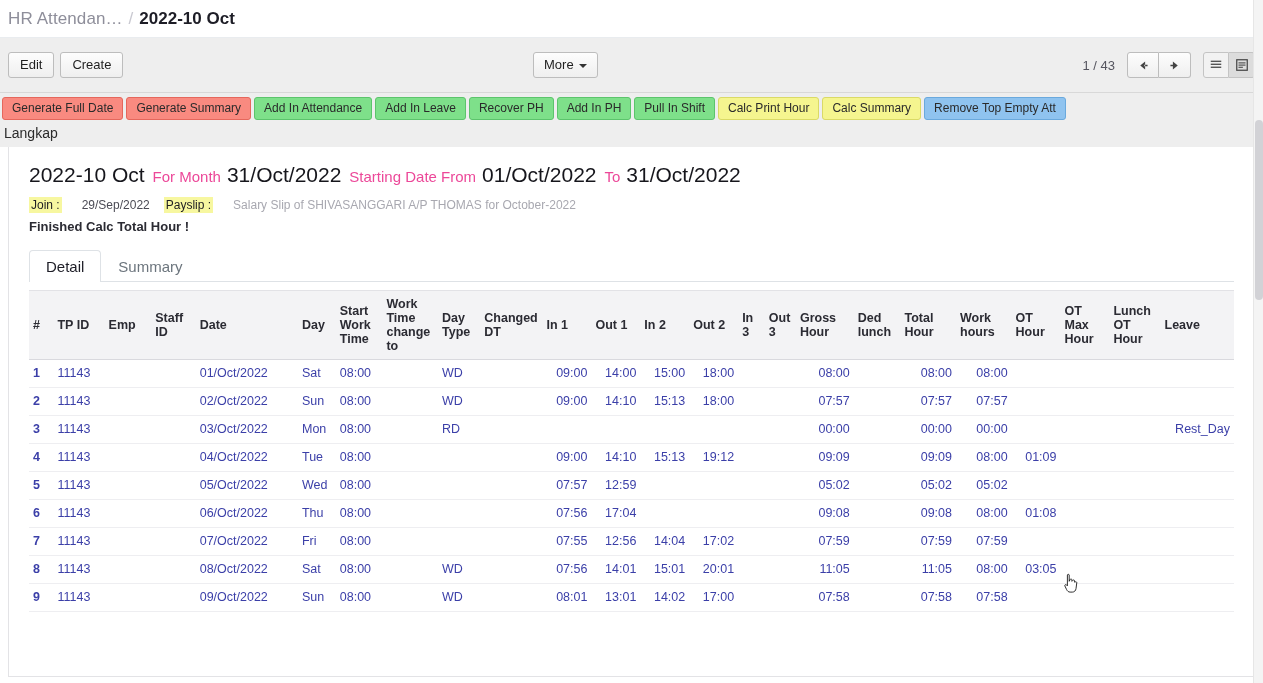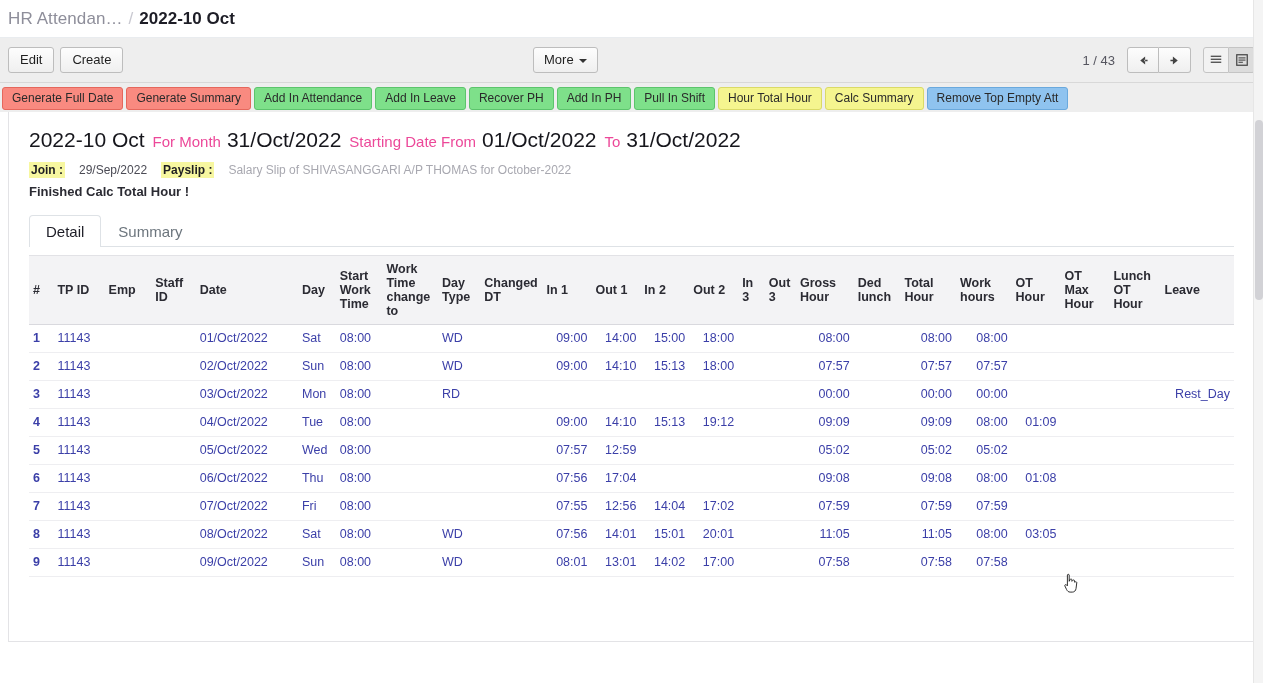--- a/index.html
+++ b/index.html
@@ -21,21 +21,21 @@
     padding: 0 8px;
     background: #ffffff;
     border-bottom: 1px solid #e9ecef;
   }
   .bc-parent { color: #8e8e9a; font-size: 17px; letter-spacing: .1px; }
   .bc-sep { color: #c9c9d1; font-size: 17px; margin: 0 6px; }
   .bc-current { color: #1d1d26; font-size: 17px; font-weight: bold; }
 
   
   .toolbar {
-    height: 45px;
+    height: 55px;
     background: #eeeeee;
     border-bottom: 1px solid #d8d8d8;
     display: flex; align-items: center;
     padding: 0 8px;
     position: relative;
   }
   .btn {
     background: linear-gradient(#fdfdfd, #efefef);
     border: 1px solid #bdbdbd;
     border-radius: 3px;
@@ -118,21 +118,21 @@
 
   .lbl-small { font-size: 12px; color:#3b3b44; margin-bottom: 2px; }
   .title-line {
     display:flex; align-items:baseline; flex-wrap: nowrap;
     font-size: 15px; color:#2b2b33; margin-bottom: 8px;
   }
   .title-val { font-size: 21px; color:#16161c; margin-right: 8px; line-height: 28px;}
   .title-lab { font-size: 15px; color:#ec4899; margin-right: 6px; }
 
   .meta-line { font-size: 12px; margin-bottom: 6px; display:flex; align-items:baseline; }
-  .hl { background:#f7f7a0; font-weight:bold; color:#1d1d22; padding:1px 2px; margin-right:14px; }
+  .hl { background:#f7f7a0; font-weight:normal; color:#1d1d22; padding:1px 2px; margin-right:20px; }
   .meta-val { color:#4b4b55; margin-right: 14px; }
   .meta-val.dim { color:#a8a8b0; }
   .status-line { font-size: 13px; color:#2b2b33; margin-bottom: 16px; font-weight: bold; }
 
   
   .tabs { display:flex; border-bottom: 1px solid #dee2e6; margin-top: 8px; }
   .tab {
     padding: 7px 16px; font-size: 15px; color:#6c757d; cursor:pointer;
     border: 1px solid transparent; border-bottom: none; margin-bottom: -1px;
     border-radius: 4px 4px 0 0;
@@ -235,24 +235,25 @@
 
   <div class="action-zone">
     <div class="action-row">
         <div class="abtn red">Generate Full Date</div>
         <div class="abtn red">Generate Summary</div>
         <div class="abtn green">Add In Attendance</div>
         <div class="abtn green">Add In Leave</div>
         <div class="abtn green">Recover PH</div>
         <div class="abtn green">Add In PH</div>
         <div class="abtn green">Pull In Shift</div>
-        <div class="abtn yellow">Hour Total Hour</div>
+        <div class="abtn yellow">Calc Print Hour</div>
         <div class="abtn yellow">Calc Summary</div>
         <div class="abtn blue">Remove Top Empty Att</div>
       </div>
+    <div class="langkap">Langkap</div>
   </div>
 
   <div class="sheet">
     <div class="sheet-inner">
       <div class="title-line">
         <span class="title-val">2022-10 Oct</span>
         <span class="title-lab">For Month</span>
         <span class="title-val">31/Oct/2022</span>
         <span class="title-lab">Starting Date From</span>
         <span class="title-val">01/Oct/2022</span>

